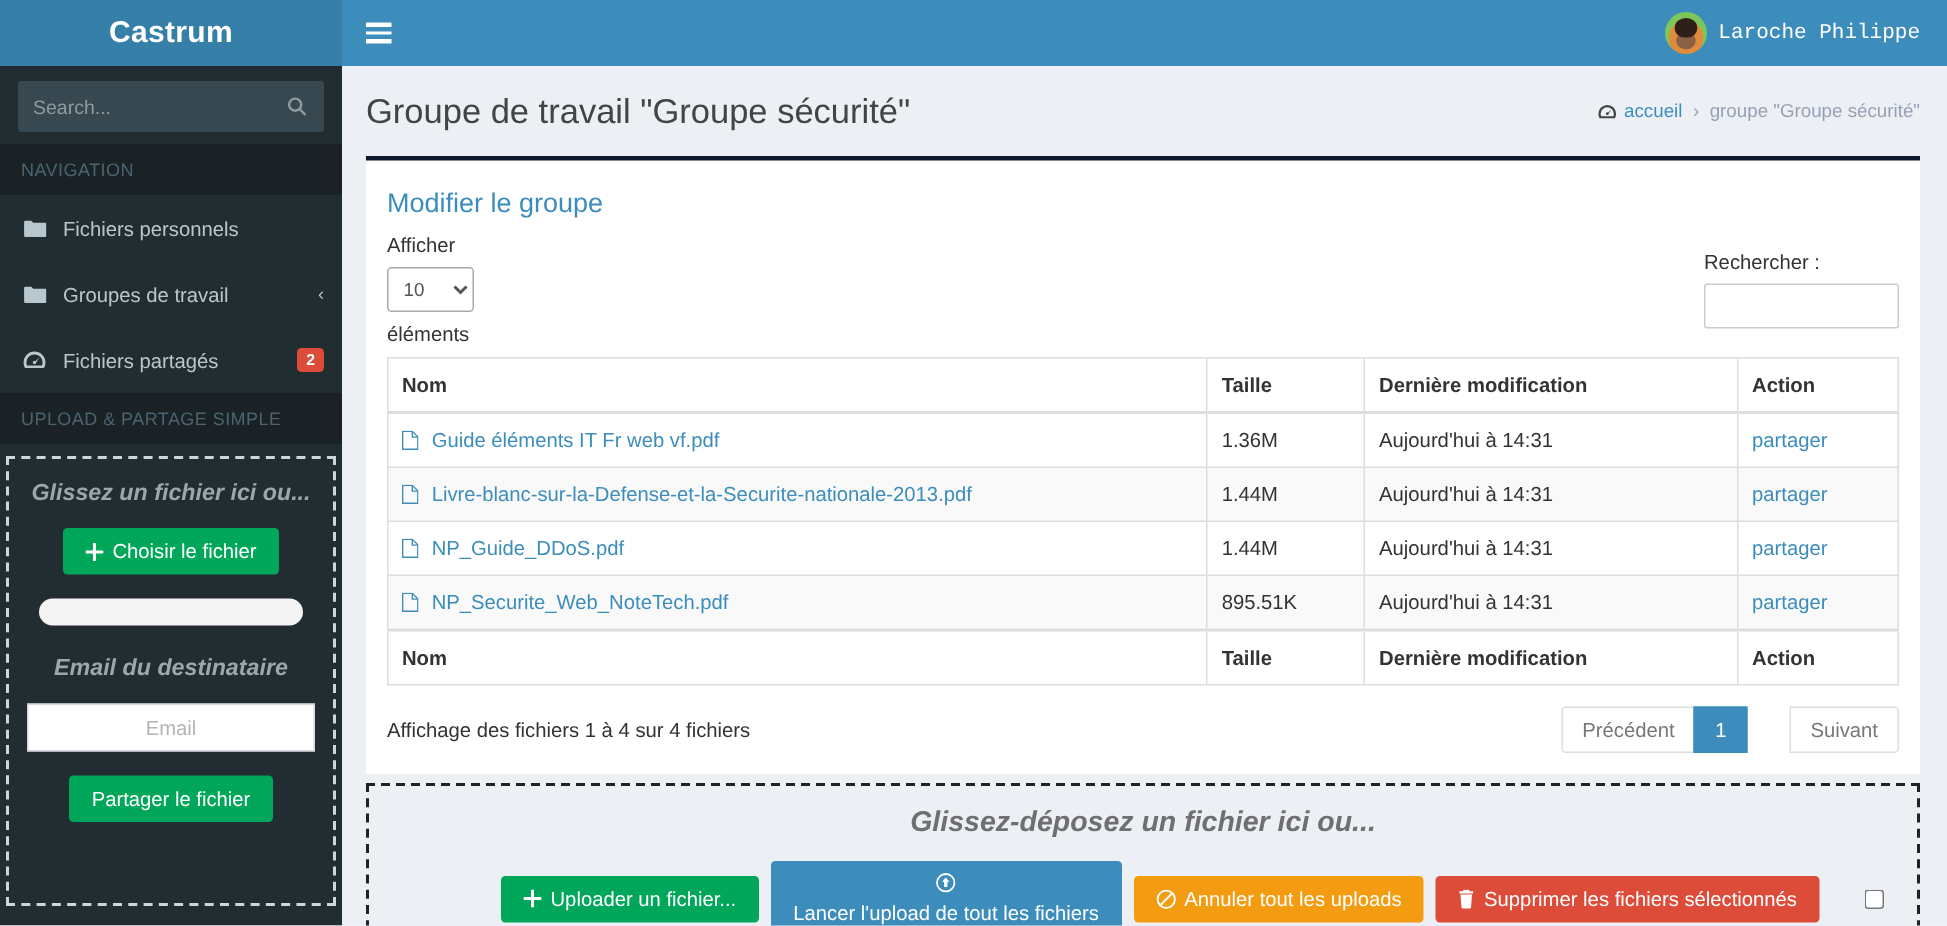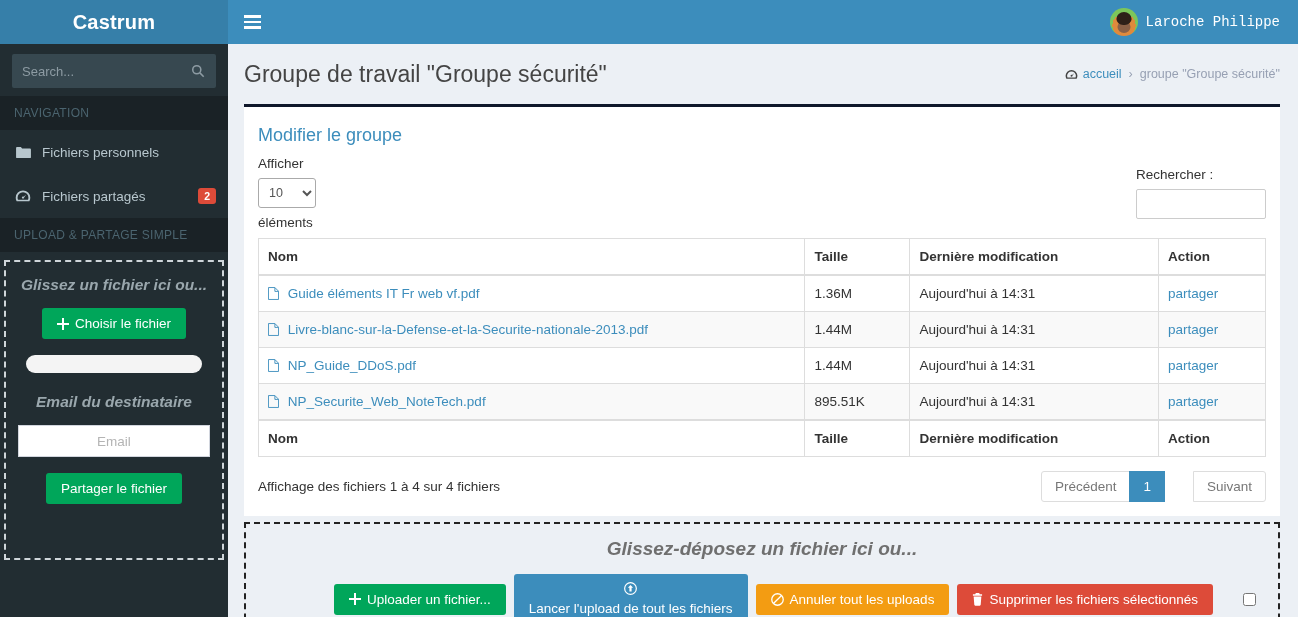--- a/index.html
+++ b/index.html
@@ -231,20 +231,29 @@
 
   <div class="nav-item">
     <span class="nav-ico">
       <svg width="15" height="13" viewBox="0 0 16 14">
           <path fill="#b8c7ce" d="M0 2.2a1 1 0 011-1h4.2l1.3 1.5H15a1 1 0 011 1V12a1 1 0 01-1 1H1a1 1 0 01-1-1z"></path>
         </svg>
     </span>
     <span class="nav-text">Fichiers personnels</span>
   </div>
 
+  <div class="nav-item">
+    <span class="nav-ico">
+      <svg width="15" height="13" viewBox="0 0 16 14">
+          <path fill="#b8c7ce" d="M0 2.2a1 1 0 011-1h4.2l1.3 1.5H15a1 1 0 011 1V12a1 1 0 01-1 1H1a1 1 0 01-1-1z"></path>
+        </svg>
+    </span>
+    <span class="nav-text">Groupes de travail</span>
+    <span class="nav-chevron">‹</span>
+  </div>
 
   <div class="nav-item">
     <span class="nav-ico">
       <svg width="16" height="14" viewBox="0 0 18 15">
         <path fill="#b8c7ce" d="M9 1.2A8.2 8.2 0 00.8 9.4c0 1.5.4 2.9 1.1 4.1h14.2c.7-1.2 1.1-2.6 1.1-4.1A8.2 8.2 0 009 1.2zm0 2.1a6.1 6.1 0 016.1 6.1c0 .8-.2 1.6-.5 2.3H3.4a6 6 0 01-.5-2.3A6.1 6.1 0 019 3.3z"></path>
         <path fill="#b8c7ce" d="M9 10.6a1.3 1.3 0 100-2.6 1.3 1.3 0 000 2.6z"></path>
         <path fill="#b8c7ce" d="M9.4 8.6l3.2-2.9-2.3 3.6z"></path>
       </svg>
     </span>
     <span class="nav-text">Fichiers partagés</span>

